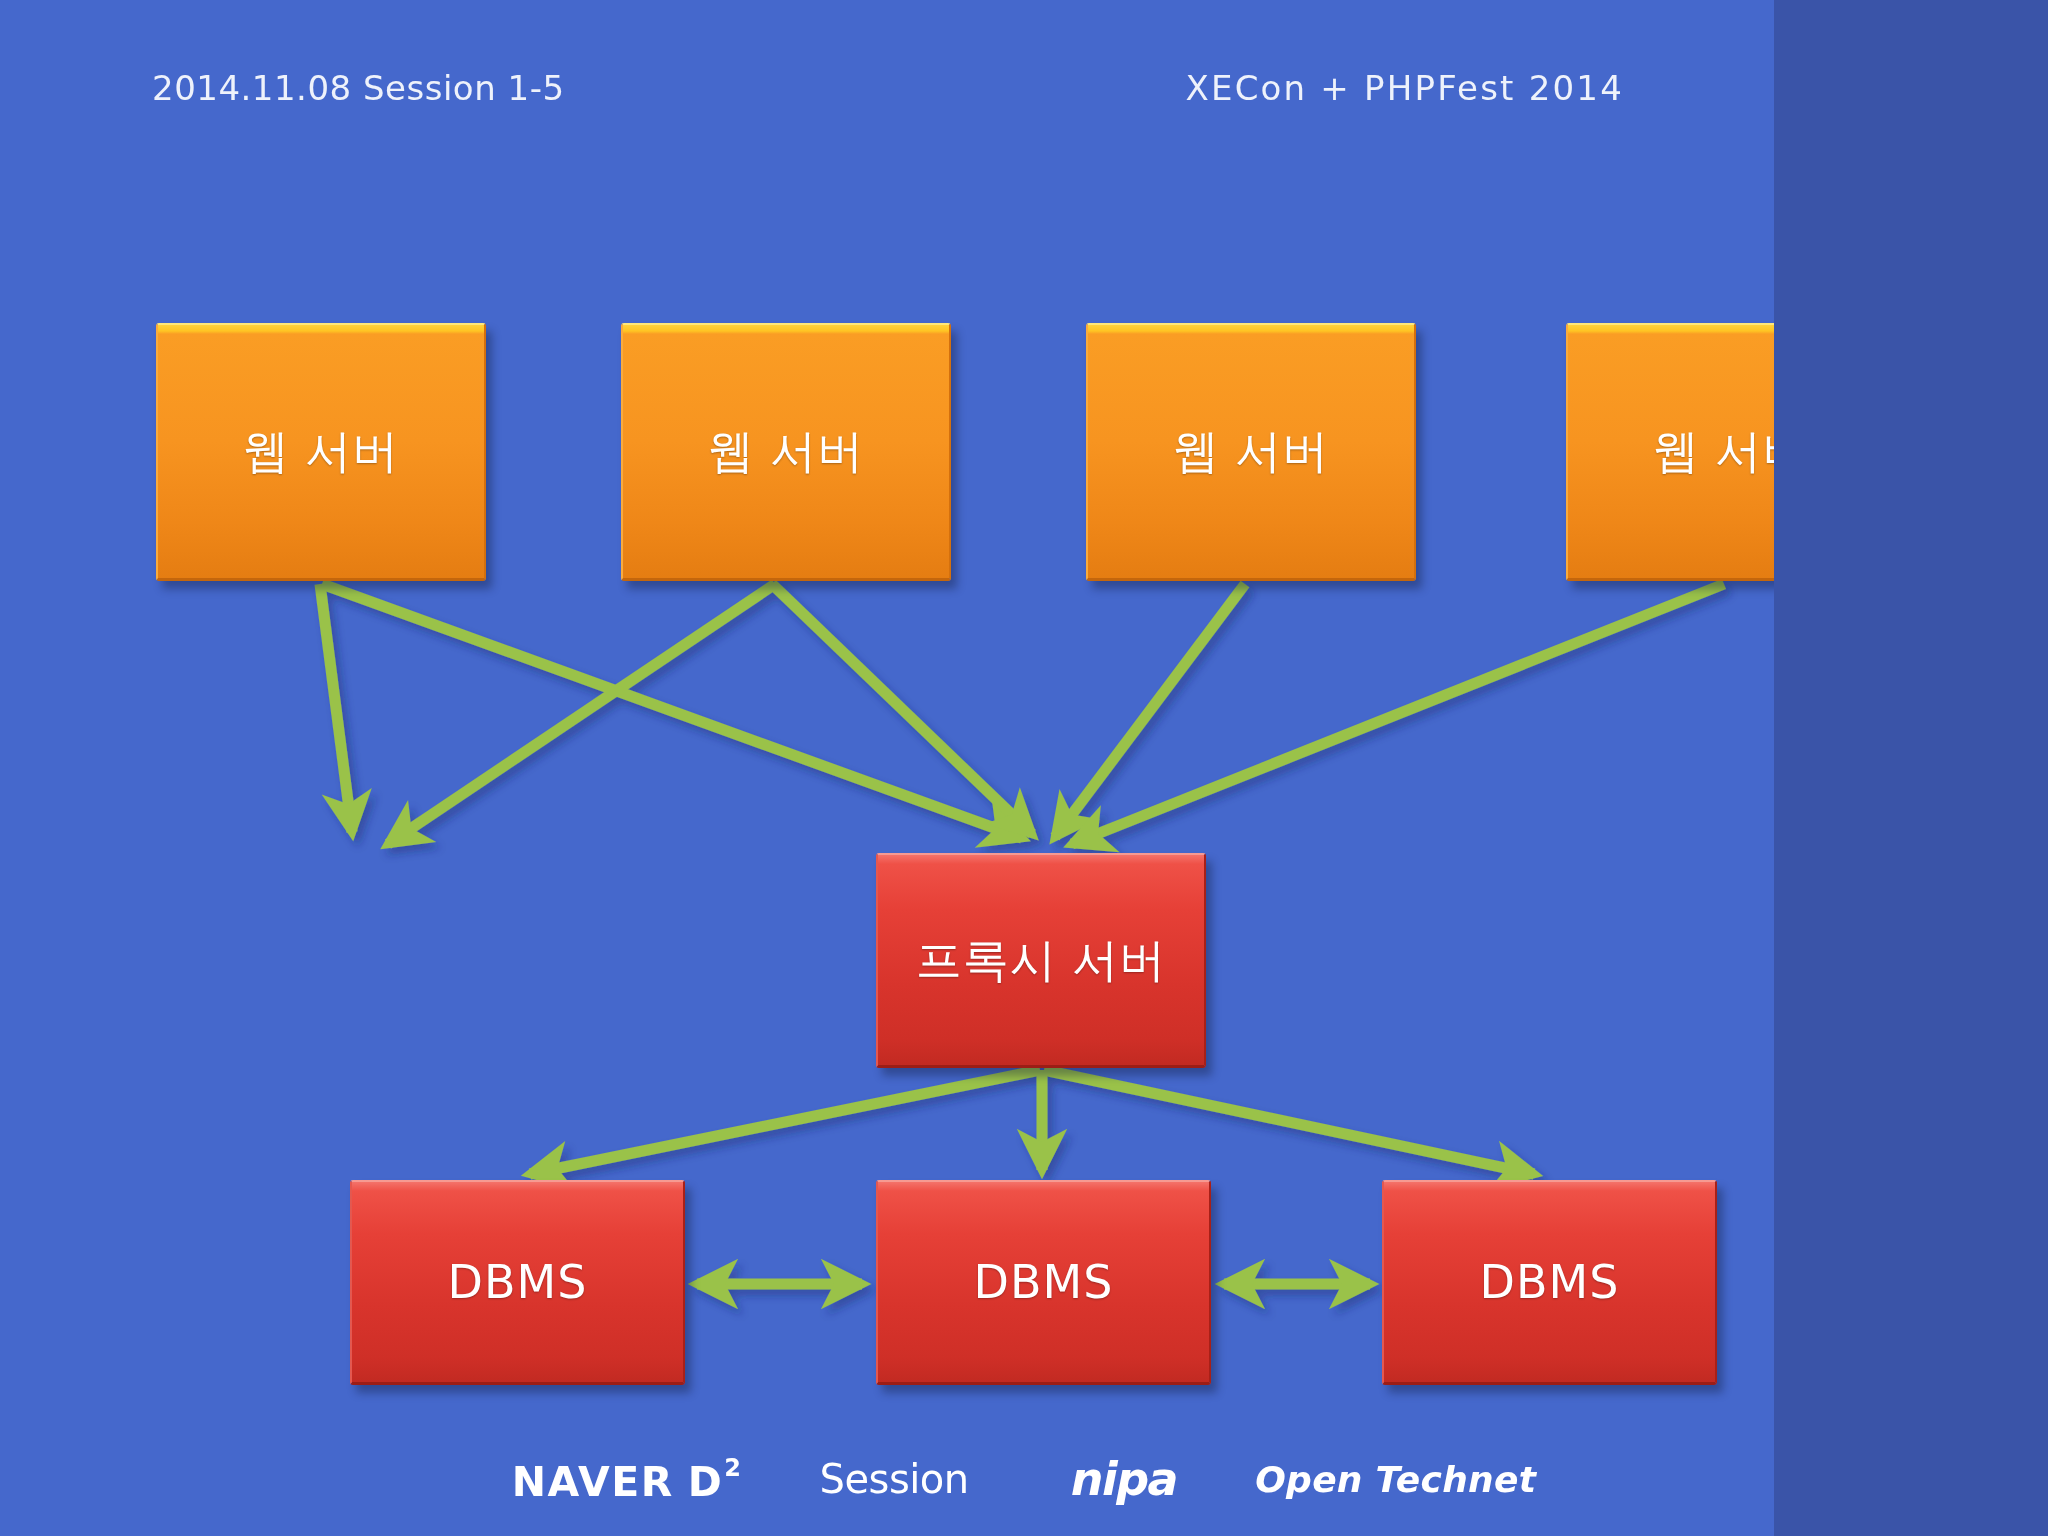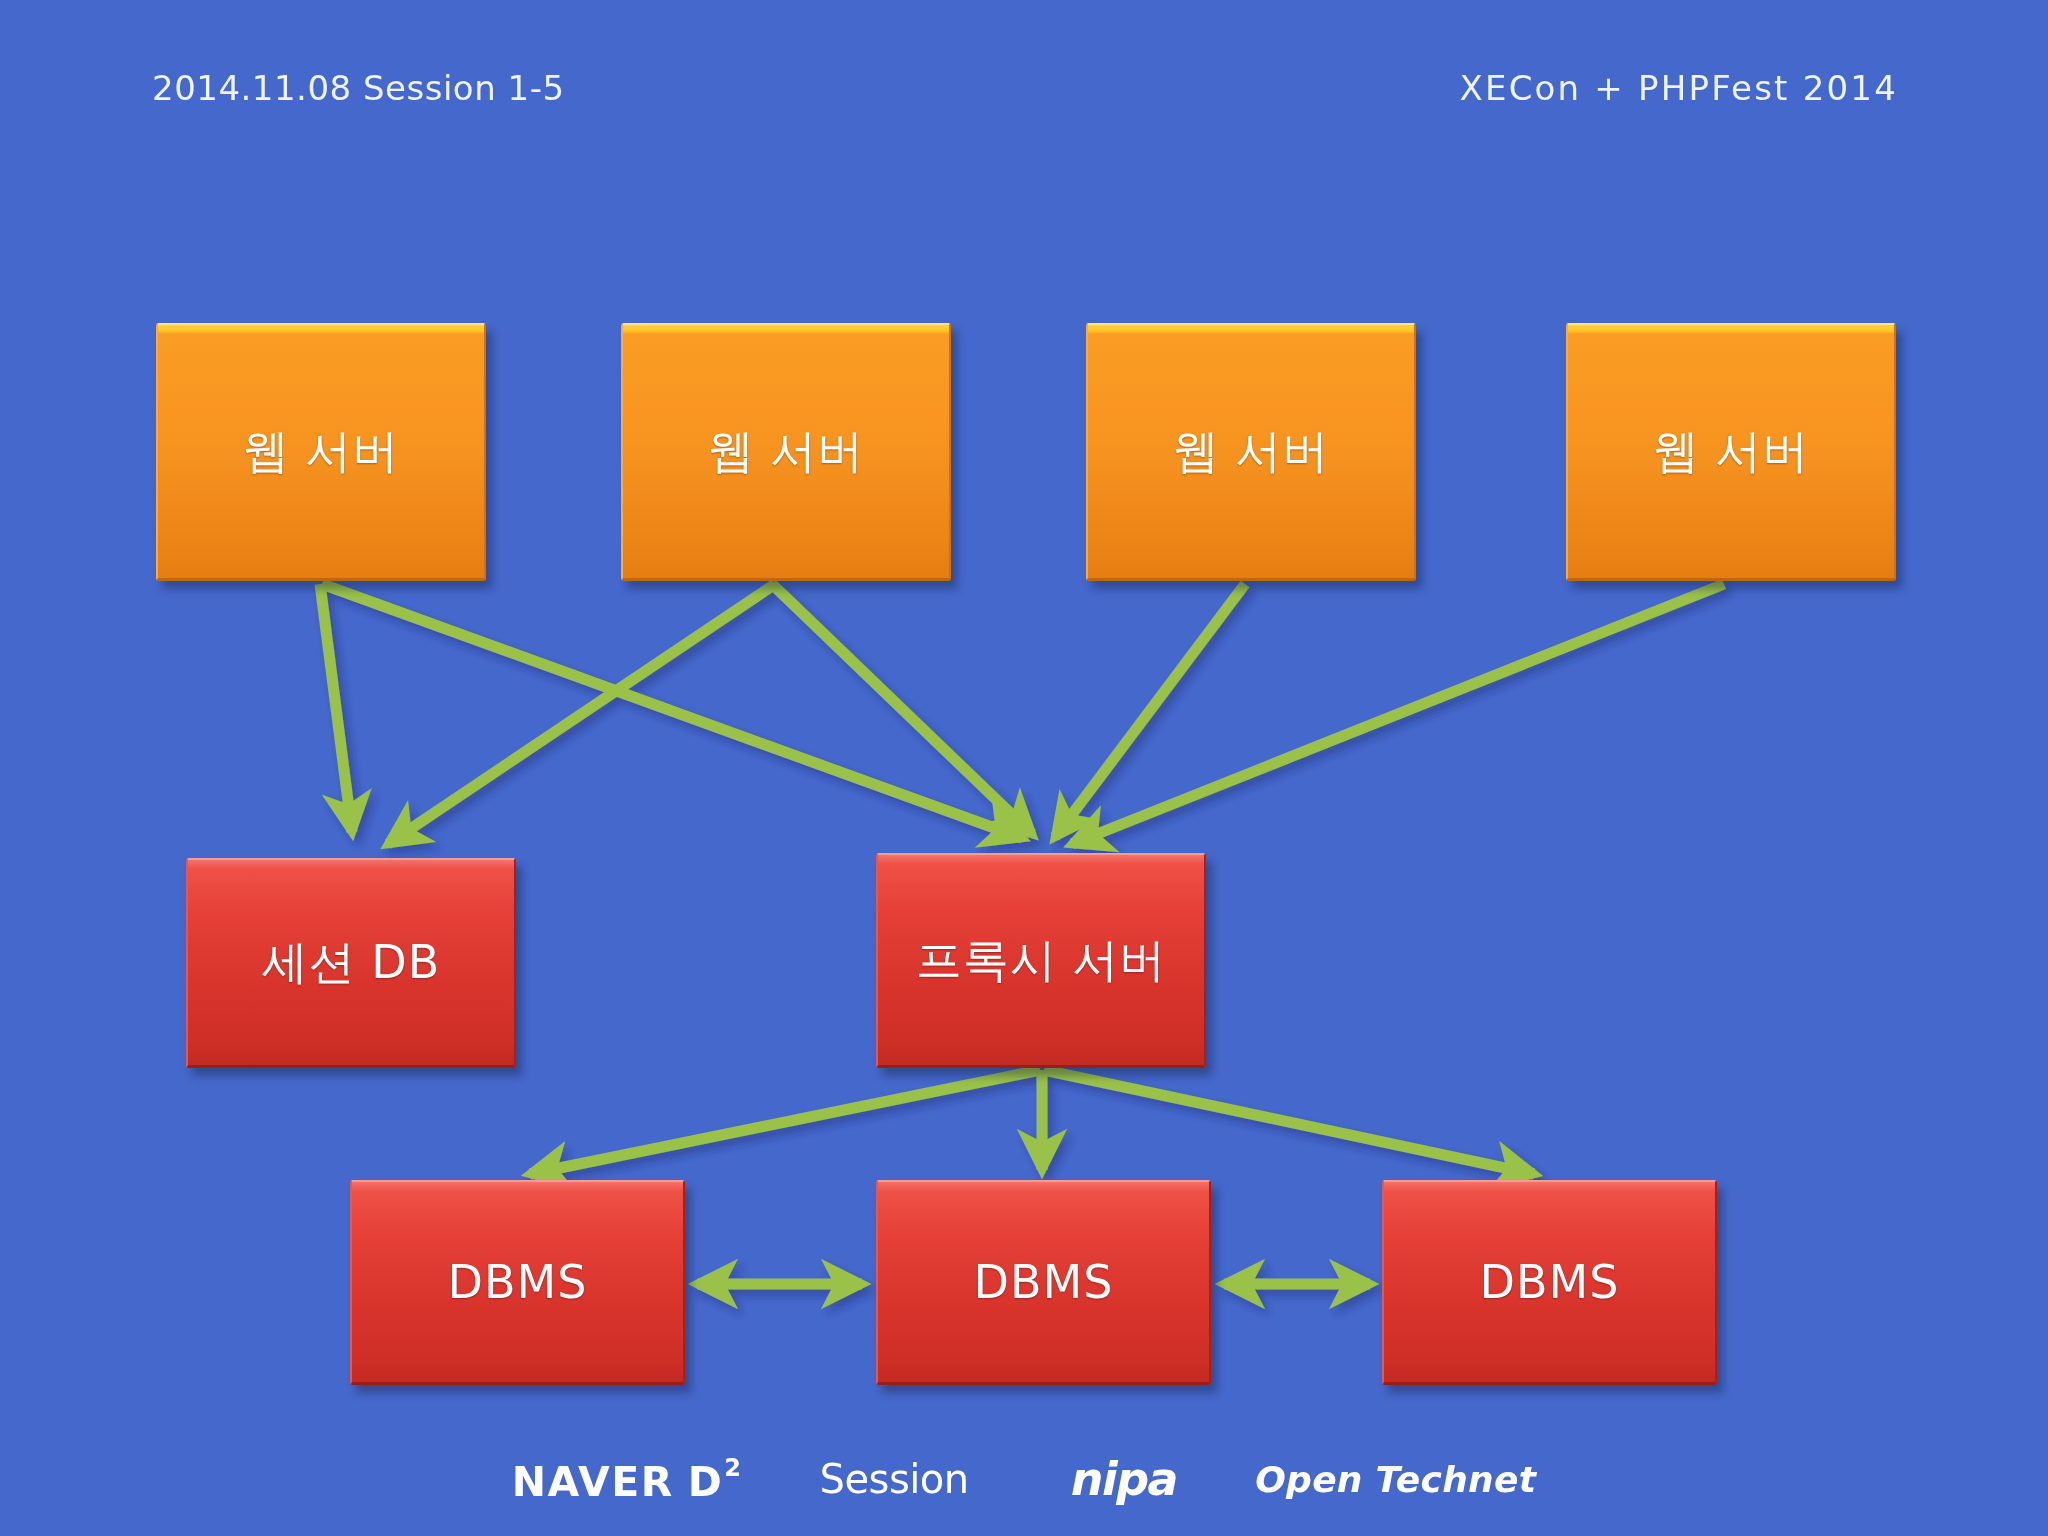--- a/index.html
+++ b/index.html
@@ -2,21 +2,21 @@
 <html><head>
 <meta charset="utf-8">
 <style>
   html, body {
     margin: 0;
     padding: 0;
     background: #3a54a8;
   }
   #slide {
     position: relative;
-    width: 2048px;
+    width: 1774px;
     height: 1536px;
     background: #4568cc;
     overflow: hidden;
     font-family: "DejaVu Sans", "Liberation Sans", sans-serif;
   }
 
   
   .hdr {
     position: absolute;
     top: 68px;
@@ -162,23 +162,20 @@
     <div class="node web" style="left:621px; top:311px; width:330px; height:258px;">
       <span class="lbl">웹 서버</span>
     </div>
     <div class="node web" style="left:1086px; top:311px; width:330px; height:258px;">
       <span class="lbl">웹 서버</span>
     </div>
     <div class="node web" style="left:1566px; top:311px; width:330px; height:258px;">
       <span class="lbl">웹 서버</span>
     </div>
 
-    <div class="node red" style="left:186px; top:846px; width:330px; height:210px;">
-      <span class="lbl">세션 DB</span>
-    </div>
     <div class="node red" style="left:876px; top:841px; width:330px; height:215px;">
       <span class="lbl">프록시 서버</span>
     </div>
 
     <div class="node red" style="left:350px; top:1168px; width:335px; height:205px;">
       <span class="lbl">DBMS</span>
     </div>
     <div class="node red" style="left:876px; top:1168px; width:335px; height:205px;">
       <span class="lbl">DBMS</span>
     </div>

